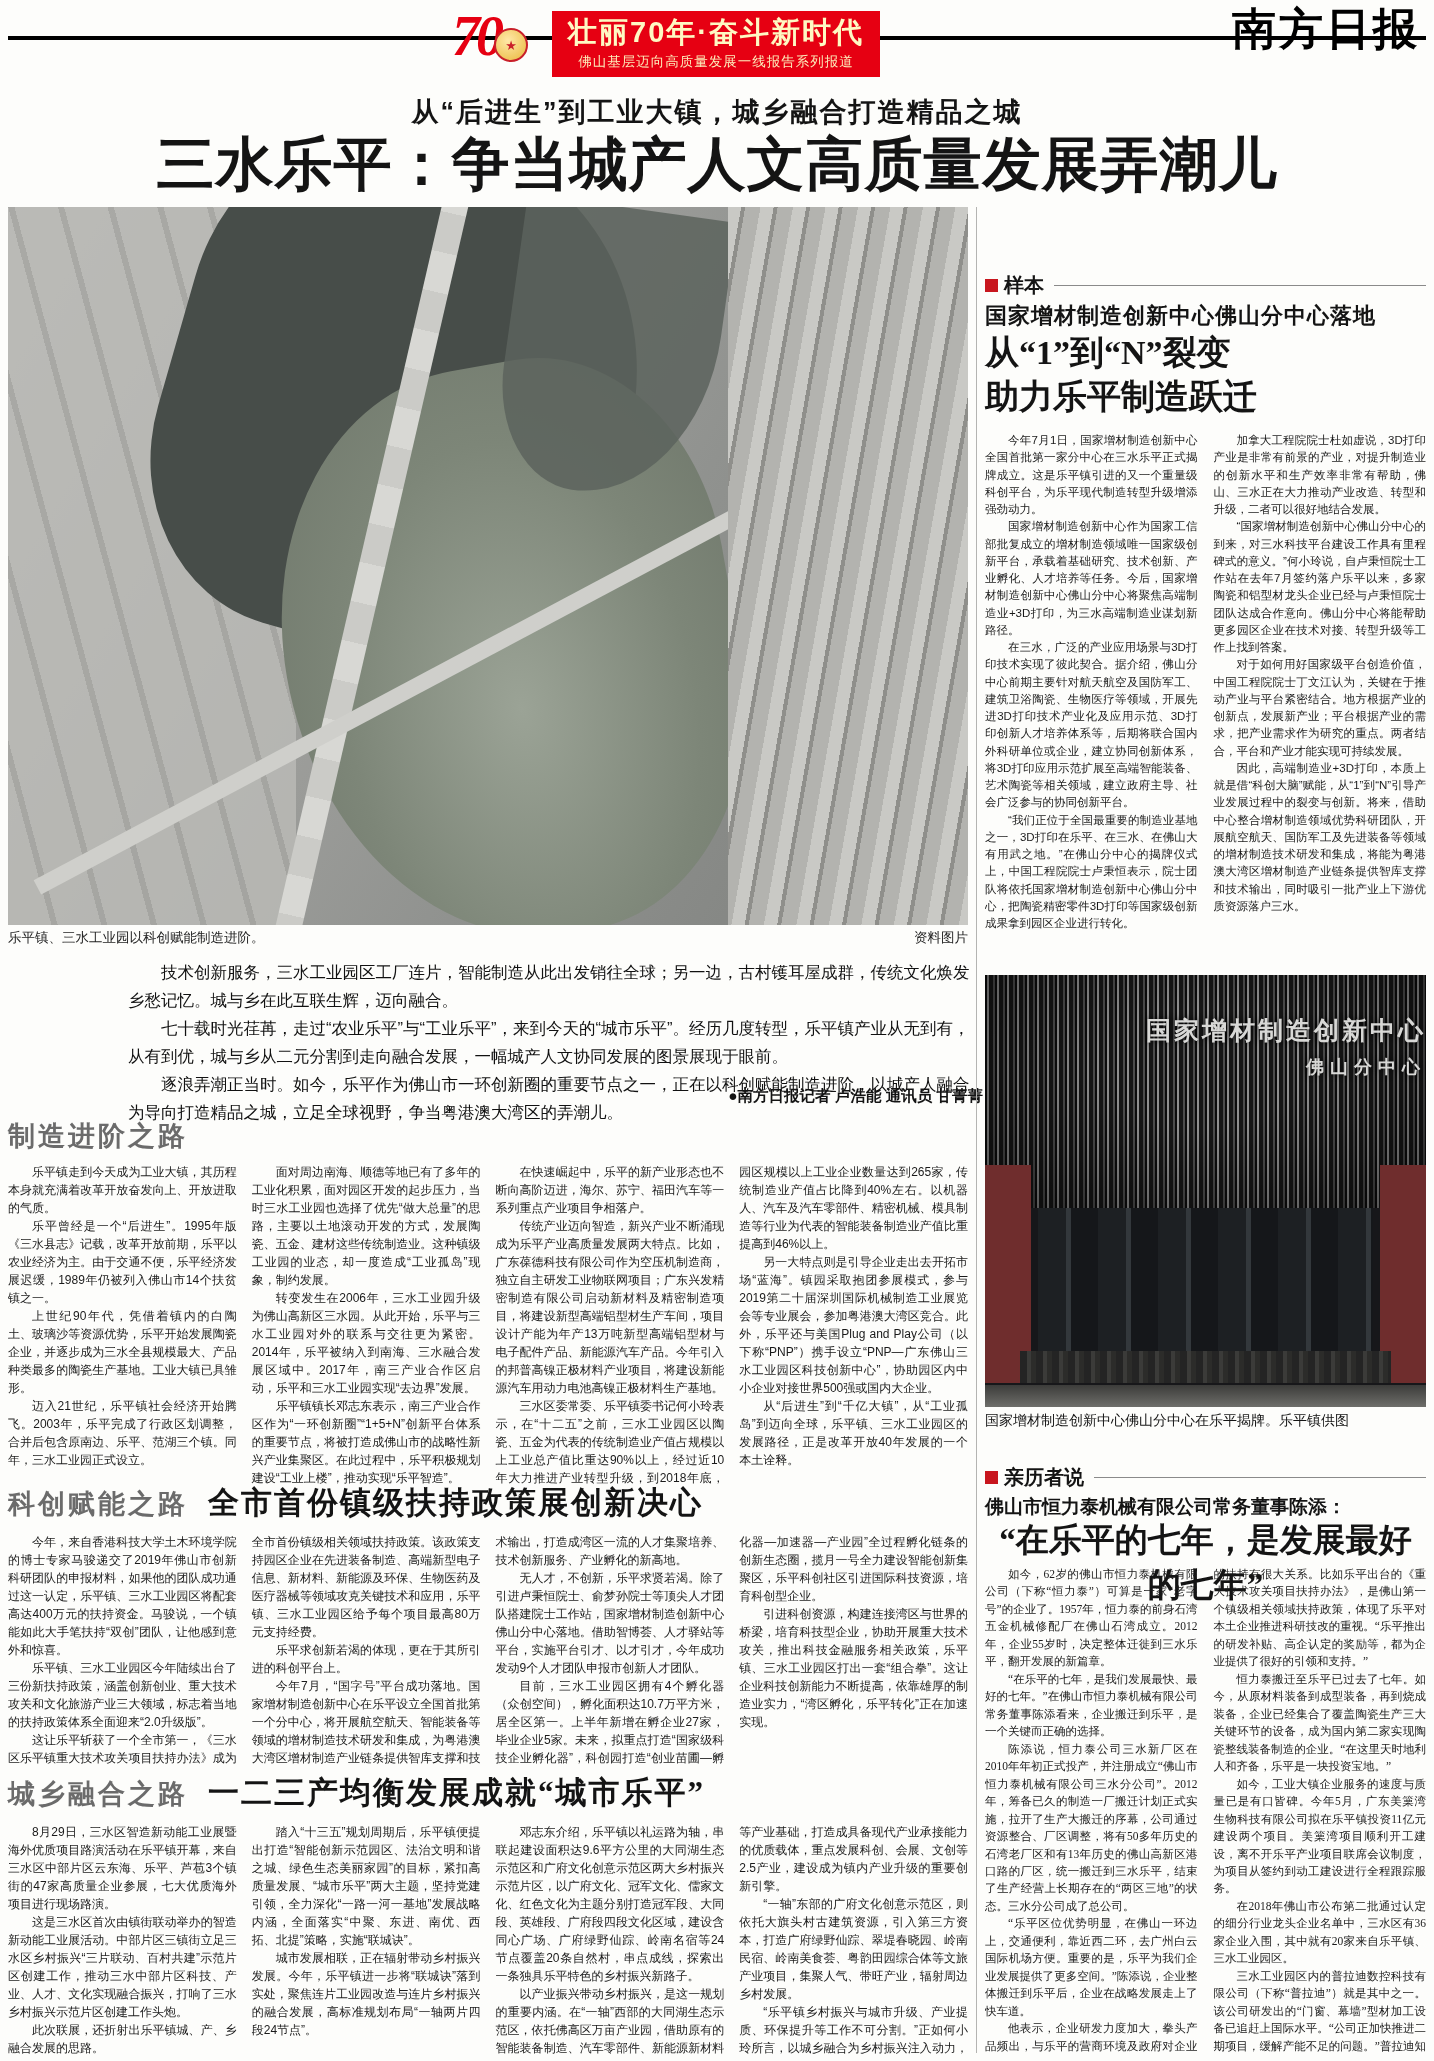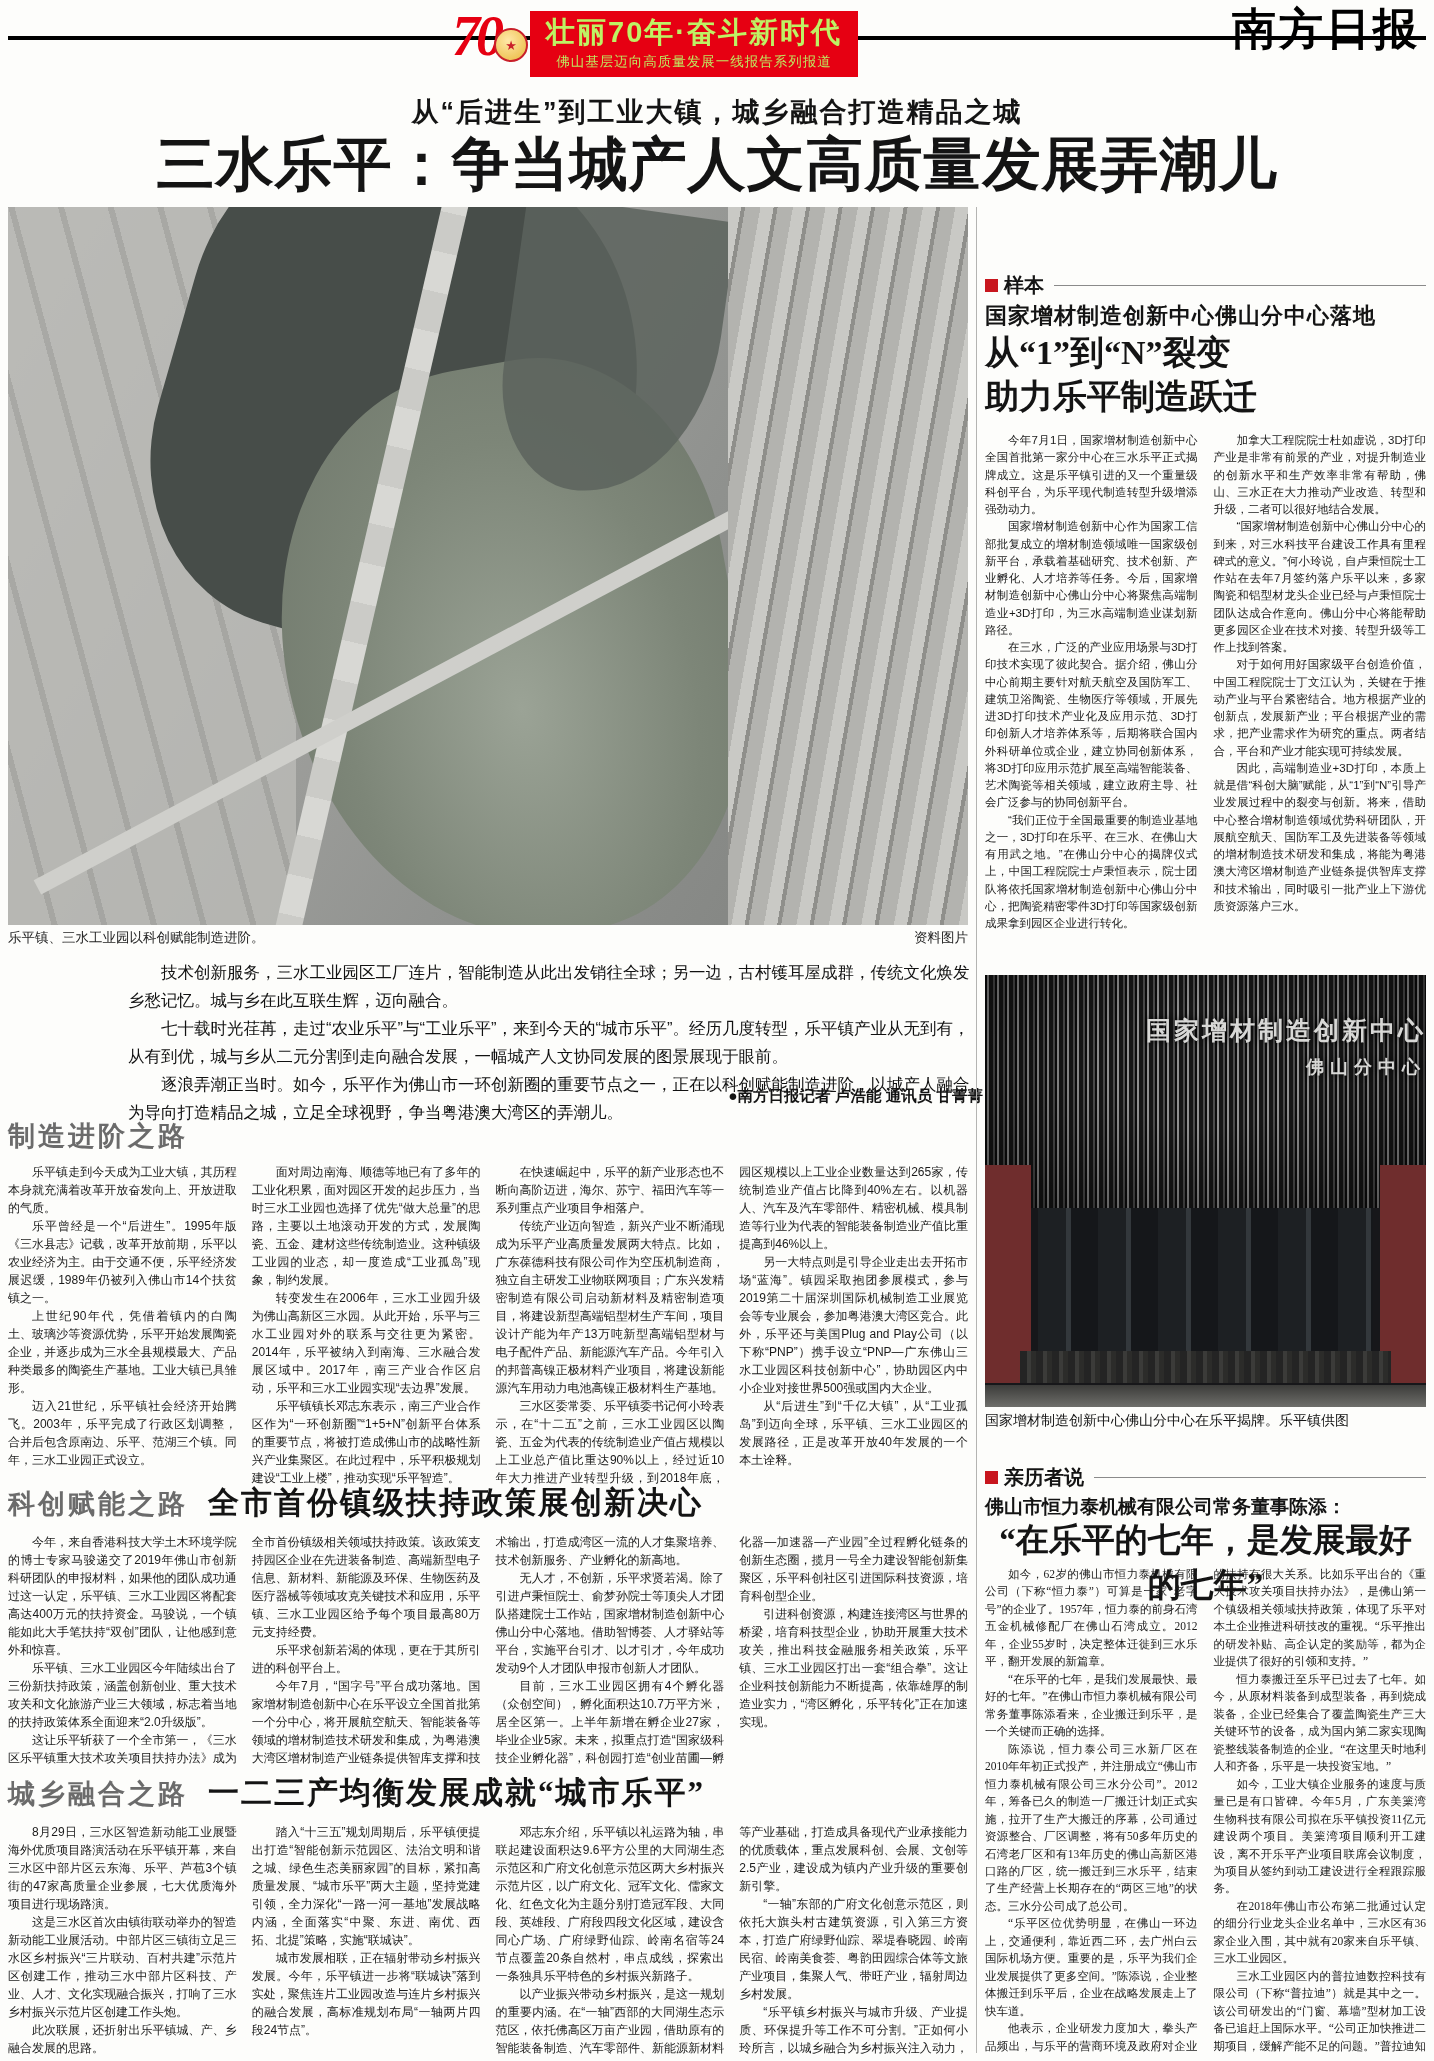--- a/index.html
+++ b/index.html
@@ -9,21 +9,21 @@
   .top-rule{position:absolute;left:8px;right:8px;top:36px;height:4px;background:#000;}
   .masthead{position:absolute;right:14px;top:0px;font-family:"Liberation Serif","DejaVu Serif",serif;
             font-size:44px;font-weight:900;letter-spacing:3px;color:#000;}
   .banner{position:absolute;left:452px;top:8px;display:flex;align-items:center;gap:2px;z-index:3;}
   .emblem{position:relative;width:76px;height:72px;}
   .emblem .seventy{position:absolute;left:0;top:-4px;font-family:"Liberation Serif",serif;
                    font-style:italic;font-weight:900;font-size:56px;color:#e60012;letter-spacing:-4px;}
   .emblem .ring{position:absolute;right:0;top:20px;width:30px;height:30px;border-radius:50%;
                 background:radial-gradient(circle at 40% 35%,#ffe9a8,#e9b83c);border:2px solid #c9202a;
                 display:flex;align-items:center;justify-content:center;font-size:13px;color:#c9202a;}
-  .banner-box{background:#e60012;color:#bef264;padding:5px 16px 6px;text-align:center;min-width:280px;}
+  .banner-box{background:#e60012;color:#fef9c3;padding:5px 16px 6px;text-align:center;min-width:280px;margin-left:22px;}
   .banner-title{font-size:29px;font-weight:900;letter-spacing:2px;line-height:1.15;white-space:nowrap;}
   .banner-sub{font-size:13.5px;margin-top:3px;letter-spacing:1px;white-space:nowrap;opacity:.95;}
   .kicker{position:absolute;left:0;right:0;top:94px;text-align:center;font-size:27px;font-weight:800;letter-spacing:2px;}
   .headline{position:absolute;left:0;right:0;top:126px;text-align:center;
             font-family:"Liberation Serif","DejaVu Serif",serif;font-size:58px;font-weight:900;letter-spacing:1px;}
   
   .photo-main{position:absolute;left:8px;top:207px;width:960px;height:718px;overflow:hidden;
               background:linear-gradient(120deg,#b6b6b3 0%,#a5a5a2 30%,#90928f 62%,#7d7f7c 100%);}
   .pm-water{position:absolute;left:17%;top:-10%;width:48%;height:72%;background:#474d49;
             border-radius:45% 55% 60% 40%;transform:rotate(16deg);}

